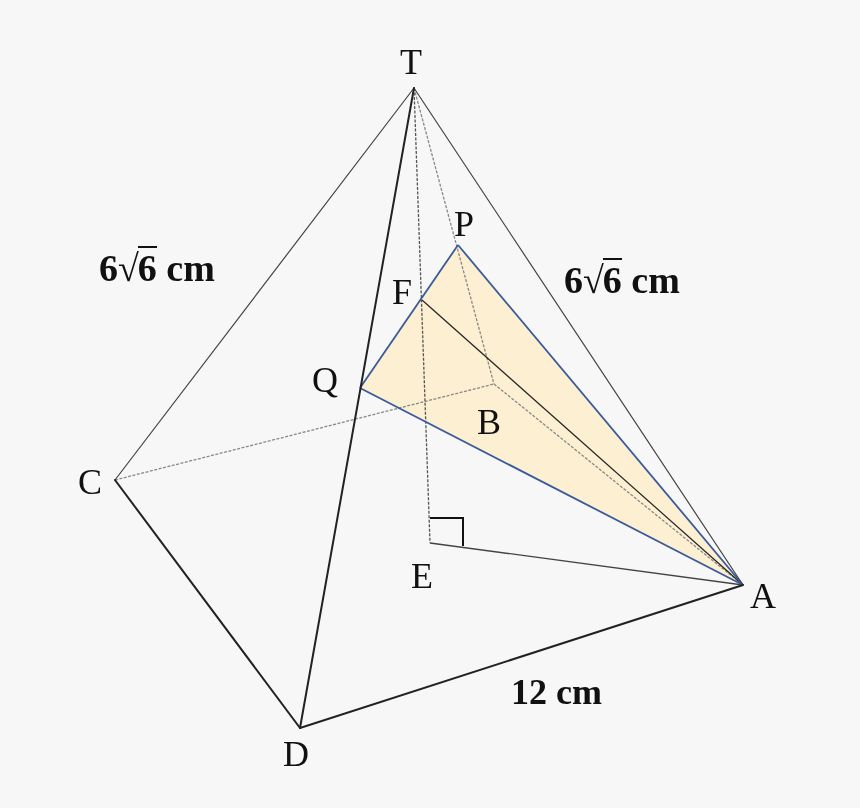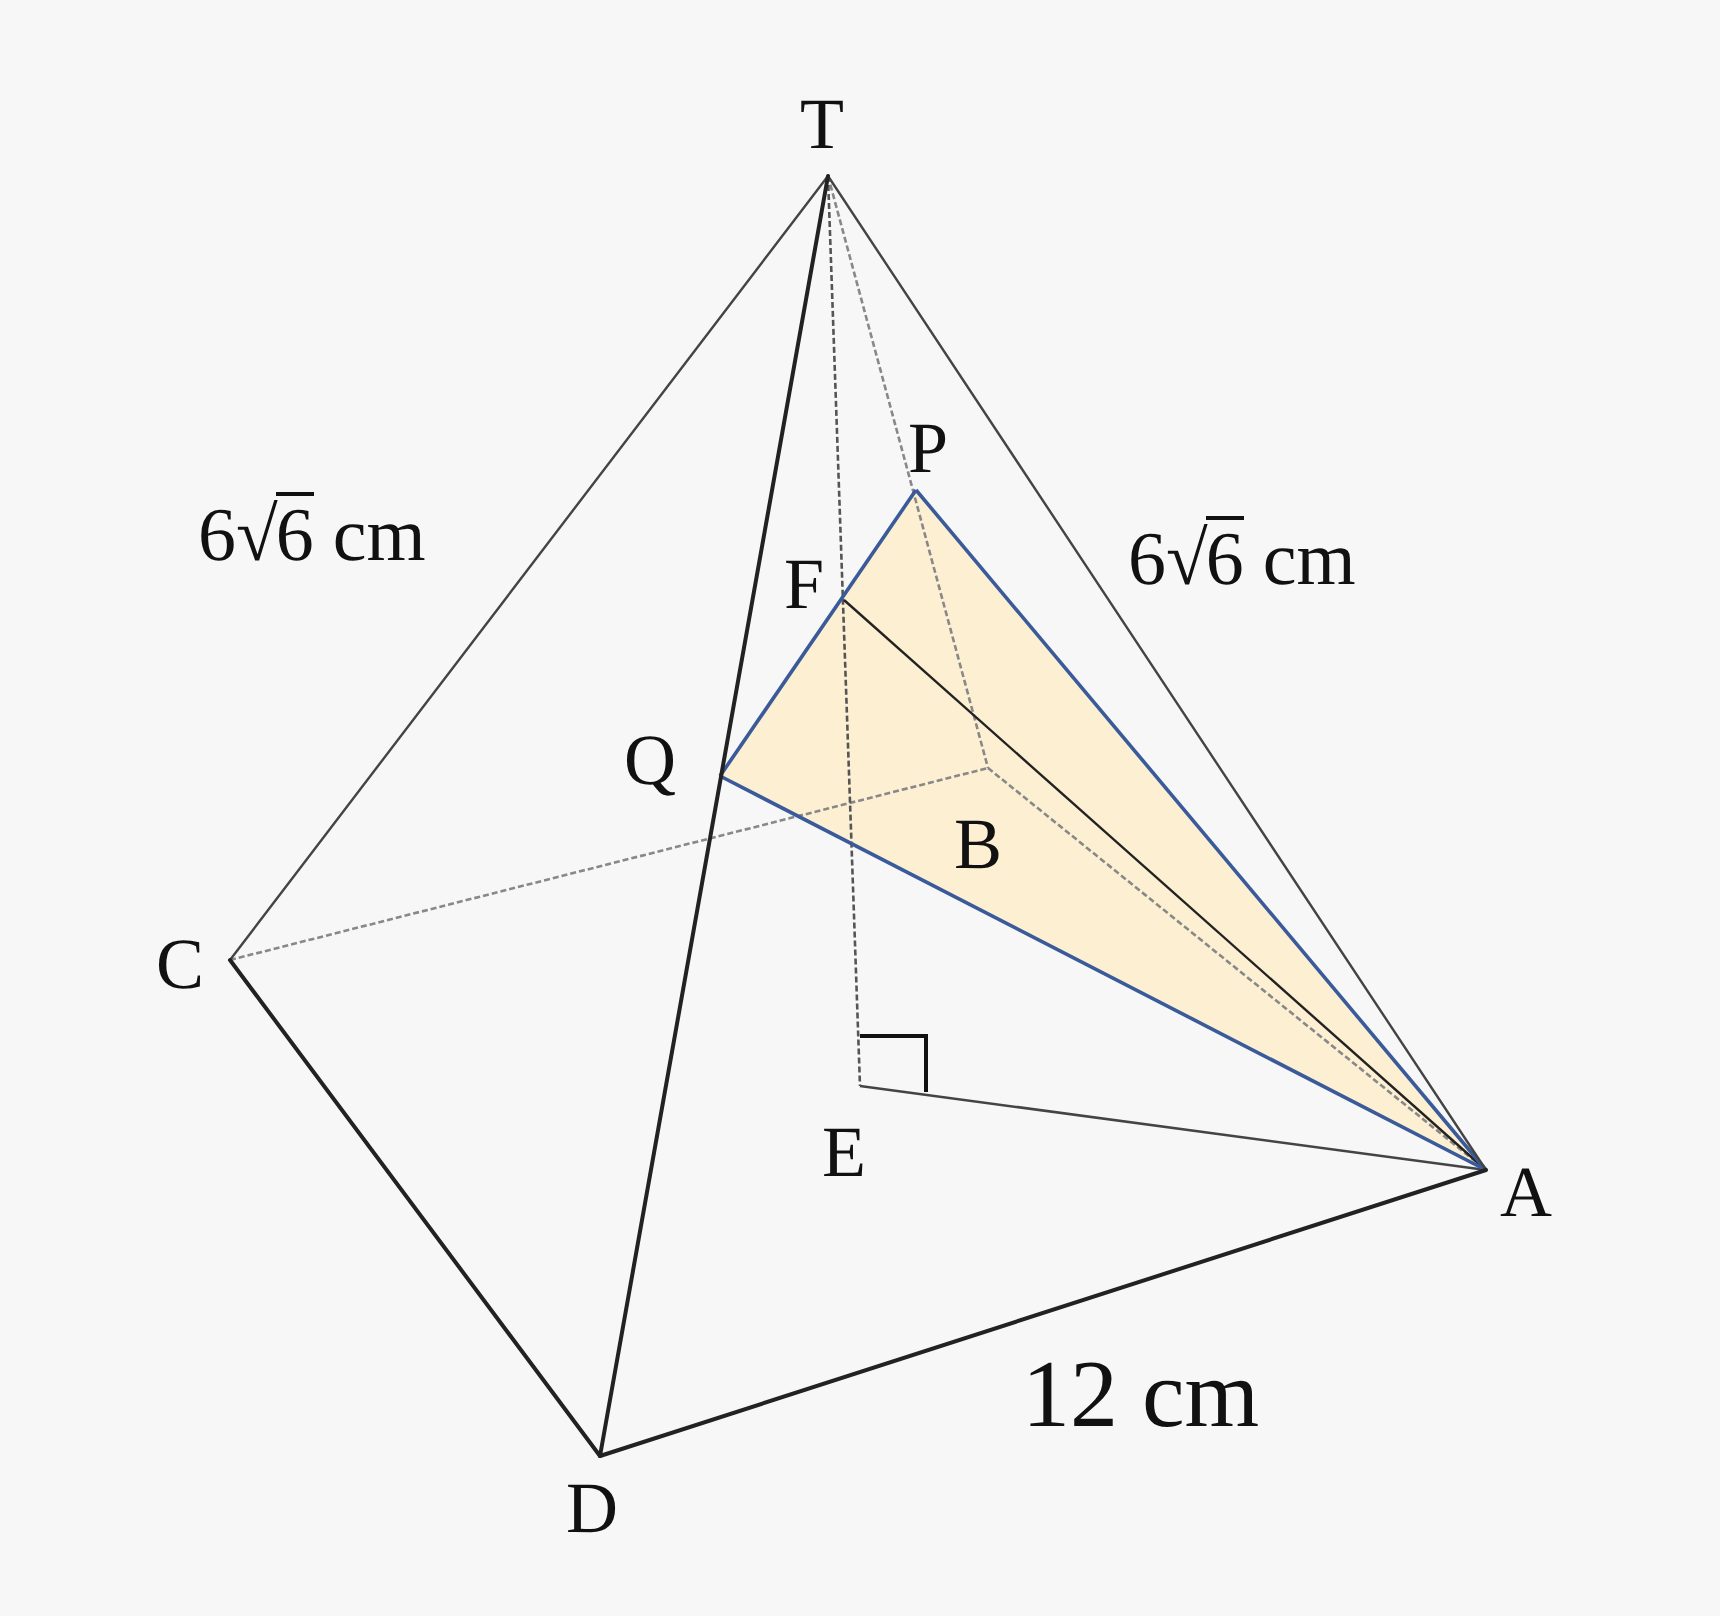--- a/index.html
+++ b/index.html
@@ -1,20 +1,20 @@
 <!DOCTYPE html>
 <html><head>
 <meta charset="utf-8">
 <style>
   html, body { margin: 0; padding: 0; }
   body { width: 860px; height: 808px; background: #f7f7f7; overflow: hidden; position: relative; }
   #stage { position: absolute; left: 0; top: 0; width: 860px; height: 808px; }
   .lbl { position: absolute; font-family: "Liberation Serif", "DejaVu Serif", serif; color: #111; line-height: 1; white-space: nowrap; }
   .pt { font-size: 36px; }
-  .meas { font-size: 38px; }
+  .meas { font-size: 38px; font-weight: bold; }
   .sqrt-wrap { display: inline-block; position: relative; }
   .radicand { display: inline-block; border-top: 2px solid #111; padding-top: 1px; margin-left: -1px; }
 </style>
 </head>
 <body>
 
 <svg id="stage" width="860" height="808" viewBox="0 0 860 808" xmlns="http://www.w3.org/2000/svg">
 
   <polygon points="360,388 458,245 743,585" fill="#fdf0d2" stroke="none"></polygon>
 
@@ -57,13 +57,13 @@
 <div class="lbl pt" style="left:283px; top:736px;">D</div>
 
 <div class="lbl meas" style="left:99px; top:246px;">
   <span>6</span><span class="sqrt-wrap"><span>√</span><span class="radicand">6</span></span>
   <span>cm</span>
 </div>
 <div class="lbl meas" style="left:564px; top:258px;">
   <span>6</span><span class="sqrt-wrap"><span>√</span><span class="radicand">6</span></span>
   <span>cm</span>
 </div>
-<div class="lbl meas" style="left:511px; top:674px; font-size:48px;">12 cm</div>
+<div class="lbl meas" style="left:511px; top:674px; font-size:36px;">12 cm</div>
 
 </body></html>

